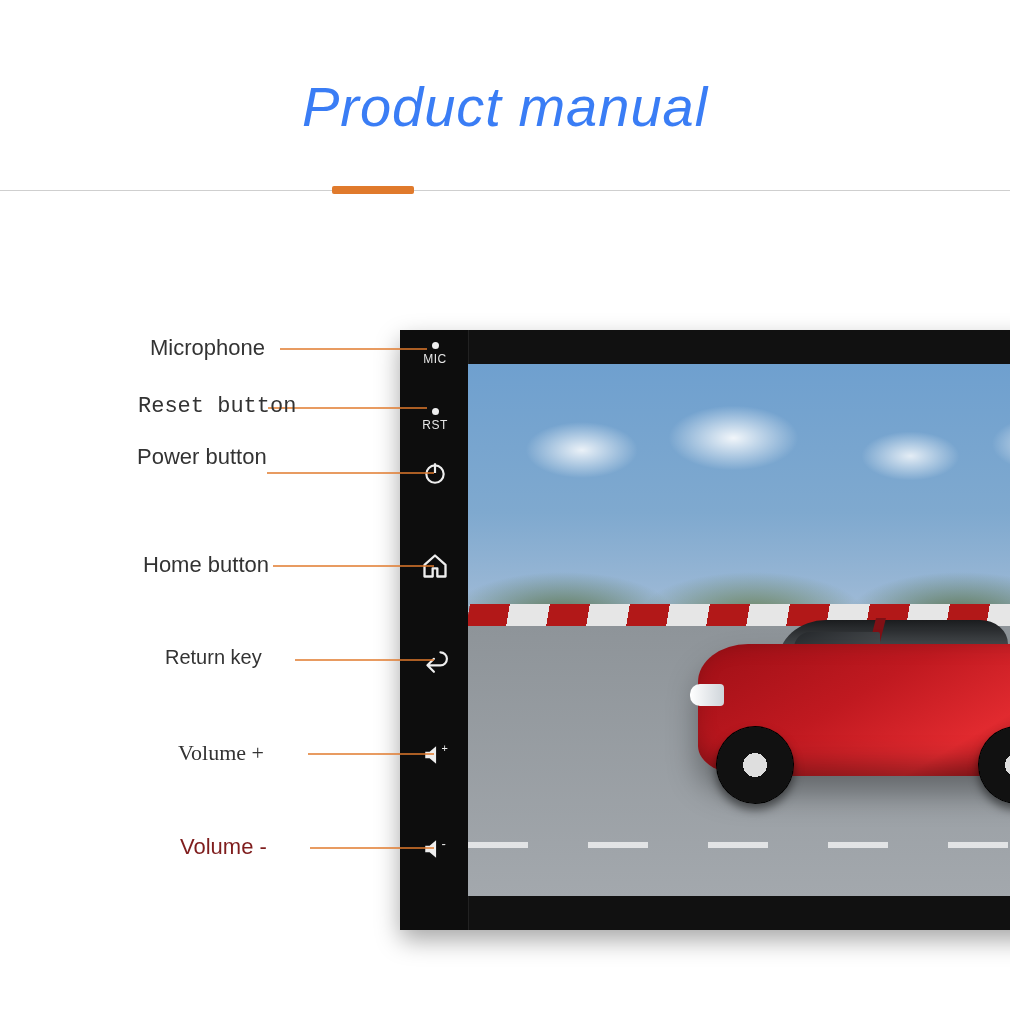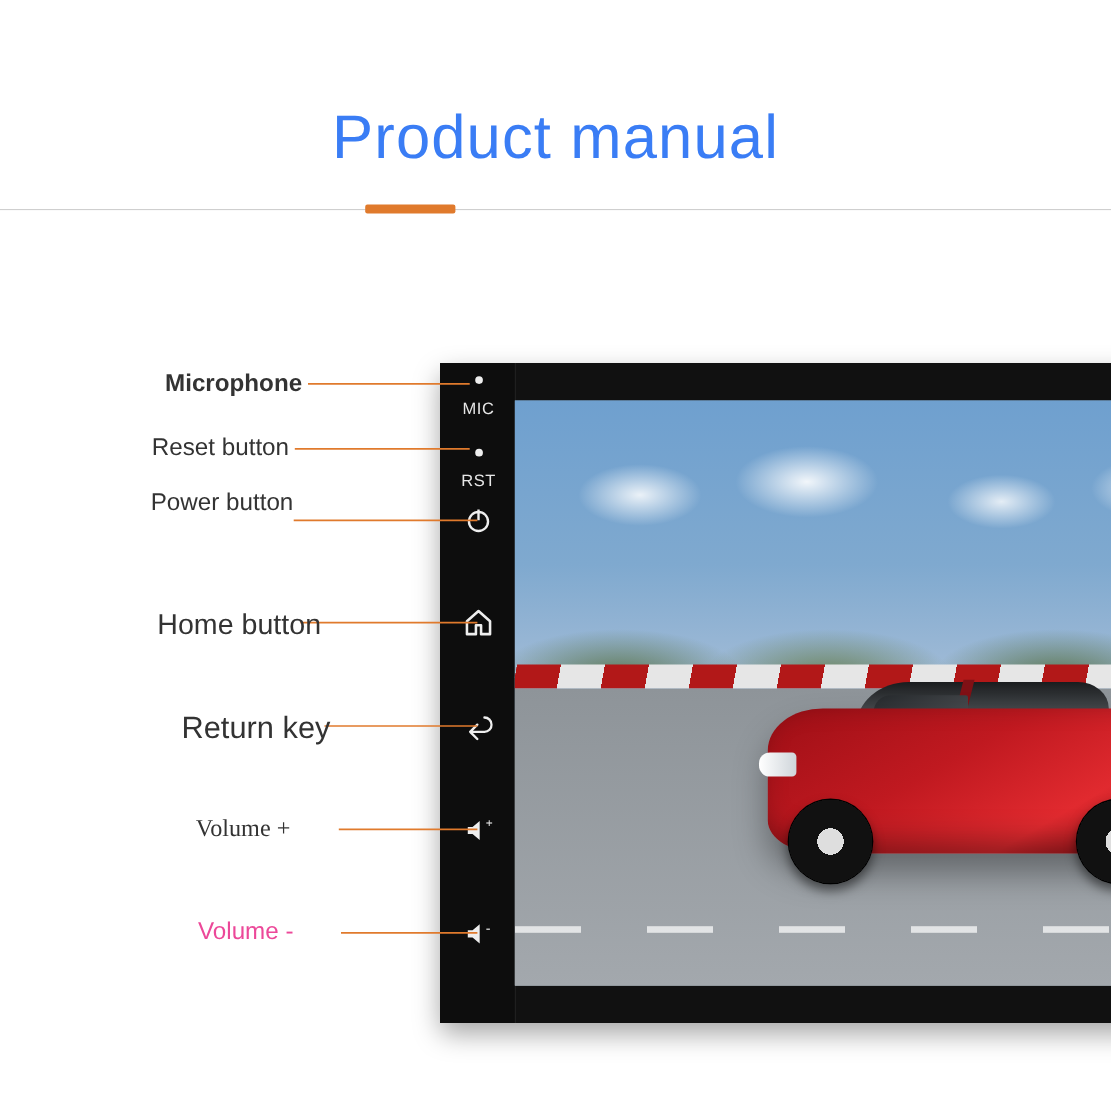--- a/index.html
+++ b/index.html
@@ -1,16 +1,16 @@
 <!DOCTYPE html>
 <html><head>
 <meta charset="utf-8">
 <style>
   html,body{margin:0;padding:0;width:1010px;height:1010px;background:#fff;font-family:Arial,Helvetica,sans-serif;overflow:hidden;}
-  .title{position:absolute;left:0;right:0;top:92px;text-align:center;color:#3a7df5;font-size:56px;font-weight:400;letter-spacing:1px;}
+  .title{position:absolute;left:0;right:0;top:74px;text-align:center;color:#3a7df5;font-size:56px;font-weight:400;letter-spacing:1px;font-style:italic;}
   .rule{position:absolute;left:0;right:0;top:190px;height:1px;background:#cfcfcf;}
   .accent{position:absolute;top:186px;left:332px;width:82px;height:8px;background:#e07a2c;border-radius:2px;}
   
   .device{position:absolute;left:400px;top:330px;width:700px;height:600px;background:#111;border-radius:8px 0 0 8px;box-shadow:0 10px 24px rgba(0,0,0,0.35);}
   .bezel-left{position:absolute;left:0;top:0;bottom:0;width:68px;background:#0d0d0d;border-right:1px solid #222;}
   .screen{position:absolute;left:68px;top:34px;right:0;bottom:34px;background:linear-gradient(#7fa9cf 0%,#8eb4d8 40%,#c0cdd6 60%,#b6c1ca 100%);overflow:hidden;}
   
   .sky{position:absolute;inset:0;background:linear-gradient(#6fa0cf 0%,#7fa9cf 28%,#9fbad6 46%,#c7d2d8 60%,#bfc6cc 100%);}
   .clouds{position:absolute;left:0;right:0;top:26px;height:120px;background:
     radial-gradient(80px 40px at 18% 50%,rgba(255,255,255,.85),rgba(255,255,255,0) 70%),
@@ -29,21 +29,21 @@
   .car-body{position:absolute;left:30px;right:0;top:30px;bottom:28px;background:linear-gradient(150deg,#9e0f16 0%,#c01920 40%,#e12a2f 70%,#7b0a10 100%);border-radius:50px 18px 14px 50px/38px 18px 14px 30px;box-shadow:inset -12px -10px 28px rgba(0,0,0,.4),0 18px 30px rgba(0,0,0,.35);}
   .car-roof{position:absolute;left:110px;top:6px;width:230px;height:66px;background:linear-gradient(180deg,#1a1c1e 0%,#5e6367 60%,#2a2b2d 100%);border-radius:48px 28px 8px 8px/42px 24px 8px 8px;}
   .pillar{position:absolute;left:200px;top:4px;width:10px;height:64px;background:#801015;transform:skewX(-14deg);}
   .side-win{position:absolute;left:126px;top:18px;width:86px;height:40px;background:linear-gradient(160deg,#26292c,#5b5f63);border-radius:16px 2px 2px 12px;}
   .wheel{position:absolute;bottom:0;width:78px;height:78px;background:radial-gradient(circle at 50% 50%,#dedede 0 12px,#111 12px 38px,#000 38px 40px);border-radius:50%;box-shadow:0 6px 10px rgba(0,0,0,.5);}
   .wheel.front{left:48px;} .wheel.rear{right:32px;}
   .hl{position:absolute;left:22px;top:70px;width:34px;height:22px;background:linear-gradient(90deg,#fff,#cfd5da);border-radius:10px 4px 4px 10px;}
   
   .ctl{position:absolute;left:410px;width:50px;text-align:center;}
   .ctl .dot{width:7px;height:7px;background:#eee;border-radius:50%;margin:0 auto;}
-  .ctl .txt{color:#e6e6e6;font-size:15px;letter-spacing:.5px;margin-top:14px;}
+  .ctl .txt{color:#e6e6e6;font-size:12px;letter-spacing:.5px;margin-top:3px;}
   .ctl svg{display:block;margin:0 auto;}
   .lbl{position:absolute;right:140px;top:-12px;color:#333;font-size:22px;white-space:nowrap;}
 </style>
 </head>
 <body>
 
 <div class="title">Product manual</div>
 <div class="rule"></div>
 <div class="accent"></div>
 
@@ -108,20 +108,20 @@
 <svg id="leads" width="1010" height="1010" style="position:absolute;left:0;top:0;pointer-events:none">
     <line x1="280" y1="349" x2="427" y2="349" stroke="#e07a2c" stroke-width="1.5"></line>
     <line x1="268" y1="408" x2="427" y2="408" stroke="#e07a2c" stroke-width="1.5"></line>
     <line x1="267" y1="473" x2="434" y2="473" stroke="#e07a2c" stroke-width="1.5"></line>
     <line x1="273" y1="566" x2="434" y2="566" stroke="#e07a2c" stroke-width="1.5"></line>
     <line x1="295" y1="660" x2="434" y2="660" stroke="#e07a2c" stroke-width="1.5"></line>
     <line x1="308" y1="754" x2="434" y2="754" stroke="#e07a2c" stroke-width="1.5"></line>
     <line x1="310" y1="848" x2="434" y2="848" stroke="#e07a2c" stroke-width="1.5"></line>
   </svg>
 <div id="labels">
-    <div class="lbl" style="position: absolute; left: 150px; top: 335px; right: auto; color: rgb(51, 51, 51); font-size: 22px; font-weight: bold;">Microphone</div>
-    <div class="lbl" style="position: absolute; left: 138px; top: 394px; right: auto; color: rgb(51, 51, 51); font-size: 22px;">Reset button</div>
+    <div class="lbl" style="position: absolute; left: 150px; top: 335px; right: auto; color: rgb(51, 51, 51); font-size: 22px;">Microphone</div>
+    <div class="lbl" style="position: absolute; left: 138px; top: 394px; right: auto; color: rgb(51, 51, 51); font-size: 22px; font-family: Liberation Mono, monospace;">Reset button</div>
     <div class="lbl" style="position: absolute; left: 137px; top: 444px; right: auto; color: rgb(51, 51, 51); font-size: 22px;">Power button</div>
-    <div class="lbl" style="position: absolute; left: 143px; top: 552px; right: auto; color: rgb(51, 51, 51); font-size: 26px;">Home button</div>
-    <div class="lbl" style="position: absolute; left: 165px; top: 646px; right: auto; color: rgb(51, 51, 51); font-size: 28px;">Return key</div>
+    <div class="lbl" style="position: absolute; left: 143px; top: 552px; right: auto; color: rgb(51, 51, 51); font-size: 22px;">Home button</div>
+    <div class="lbl" style="position: absolute; left: 165px; top: 646px; right: auto; color: rgb(51, 51, 51); font-size: 20px;">Return key</div>
     <div class="lbl" style="position: absolute; left: 178px; top: 740px; right: auto; color: rgb(51, 51, 51); font-size: 22px; font-family: Liberation Serif, serif;">Volume +</div>
-    <div class="lbl" style="position: absolute; left: 180px; top: 834px; right: auto; color: #ec4899; font-size: 22px;">Volume -</div>
+    <div class="lbl" style="position: absolute; left: 180px; top: 834px; right: auto; color: #7f1d1d; font-size: 22px;">Volume -</div>
   </div>
 
 </body></html>

